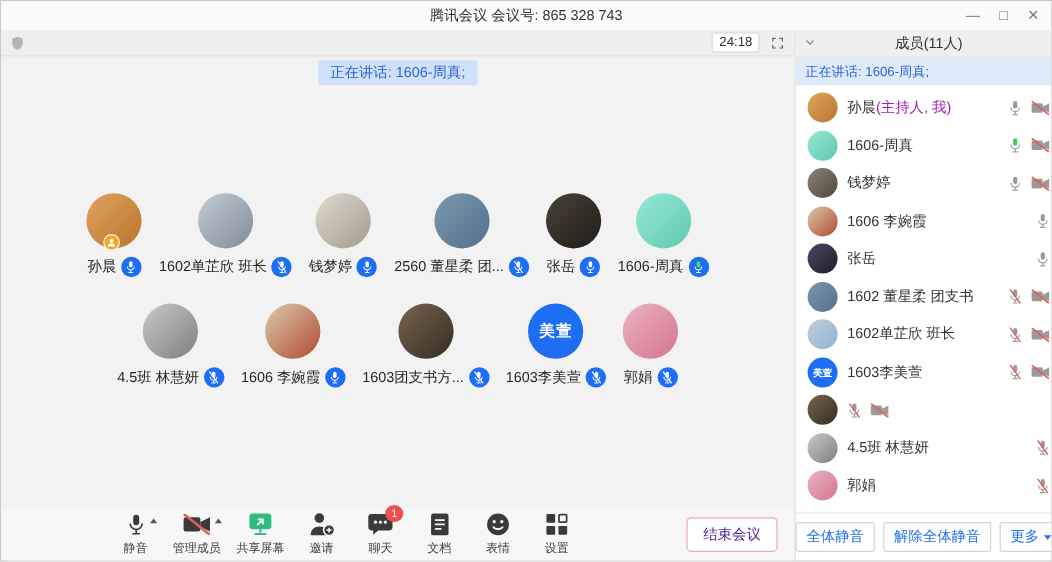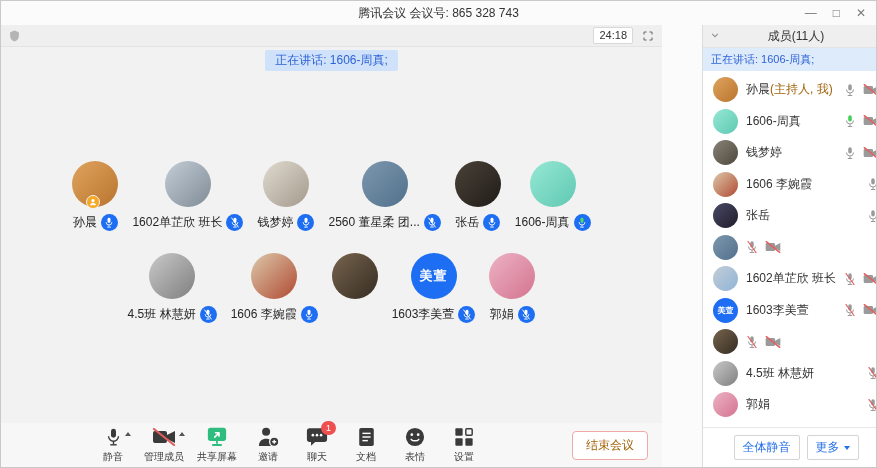--- a/index.html
+++ b/index.html
@@ -3,21 +3,21 @@
 <meta charset="utf-8">
 <style>
   html,body{margin:0;padding:0;background:#d8d8d8;font-family:"Liberation Sans","DejaVu Sans",sans-serif;-webkit-font-smoothing:antialiased;}
   .window{width:877px;height:468px;background:#fbfbfb;position:relative;overflow:hidden;border:1px solid #c9c9c9;box-sizing:border-box;display:flex;flex-direction:column;}
   
   .titlebar{height:24px;flex:0 0 24px;display:flex;align-items:center;justify-content:center;position:relative;background:#fbfbfb;}
   .titlebar .title{font-size:12px;color:#333;}
   .win-controls{position:absolute;right:10px;top:0;height:100%;display:flex;align-items:center;gap:16px;}
   .win-controls span{color:#7a7a7a;font-size:12px;line-height:1;cursor:default;}
   
-  .content{flex:1;display:flex;min-height:0;gap:40px;}
+  .content{flex:1;display:flex;min-height:0;}
   .main{width:661px;flex:0 0 661px;display:flex;flex-direction:column;background:#f2f2f2;min-height:0;}
   .subbar{height:22px;flex:0 0 22px;background:#efefef;border-bottom:1px solid #e3e3e3;display:flex;align-items:center;padding:0 8px;box-sizing:border-box;}
   .subbar-right{margin-left:auto;display:flex;align-items:center;gap:9px;}
   .timer{background:#fff;border:1px solid #d8d8d8;border-radius:2px;font-size:11px;color:#333;padding:0 5px;height:15px;line-height:15px;}
   
   .stage{flex:1;display:flex;flex-direction:column;align-items:center;min-height:0;overflow:hidden;}
   .speaking-banner{margin-top:3px;background:#cfe2f9;color:#2e62d8;font-size:12px;padding:2px 10px;border-radius:2px;}
   .stage-grid{margin-top:90px;display:flex;flex-direction:column;gap:22px;align-items:center;}
   .stage-row{display:flex;gap:14px;justify-content:center;align-items:flex-start;}
   .p-cell{display:flex;flex-direction:column;align-items:center;cursor:default;}
@@ -28,33 +28,33 @@
   .p-name{font-size:12px;color:#262626;}
   .mic-badge{width:17px;height:17px;border-radius:50%;background:#1d6ef2;display:flex;align-items:center;justify-content:center;flex:0 0 17px;}
   
   .toolbar{height:44px;flex:0 0 44px;display:flex;align-items:center;background:#f7f7f7;}
   .toolbar-items{display:flex;gap:9px;margin-left:92px;align-items:flex-end;}
   .t-item{display:flex;flex-direction:column;align-items:center;min-width:36px;cursor:pointer;position:relative;padding:0 2px;}
   .t-iconwrap{height:21px;display:flex;align-items:center;position:relative;}
   .caret-up{position:absolute;right:-9px;top:6px;width:0;height:0;border-left:3.5px solid transparent;border-right:3.5px solid transparent;border-bottom:4.5px solid #555;}
   .chat-badge{position:absolute;top:-5px;right:-8px;min-width:9px;height:14px;background:#f04f4f;border-radius:8px;color:#fff;font-size:9px;line-height:14px;text-align:center;padding:0 3px;}
   .t-label{font-size:10px;color:#3d3d3d;margin-top:3px;white-space:nowrap;text-align:center;}
-  .end-btn{margin-left:auto;margin-right:14px;background:#fff;border:1px solid #f0a9a9;color:#a16207;font-size:12px;padding:5px 13px;border-radius:4px;cursor:pointer;font-family:inherit;}
+  .end-btn{margin-left:auto;margin-right:14px;background:#fff;border:1px solid #f0a9a9;color:#4c1d95;font-size:12px;padding:5px 13px;border-radius:4px;cursor:pointer;font-family:inherit;}
   
   .sidebar{flex:1;border-left:1px solid #dcdcdc;background:#fff;display:flex;flex-direction:column;min-height:0;}
   .sidebar-header{height:22px;flex:0 0 22px;background:#efefef;border-bottom:1px solid #e3e3e3;display:flex;align-items:center;position:relative;}
   .sidebar-header .collapse{position:absolute;left:7px;top:5px;cursor:pointer;}
   .sidebar-header .sh-title{flex:1;text-align:center;font-size:12px;color:#333;}
   .sidebar-banner{background:#ddebfb;color:#2e62d8;font-size:11px;padding:4px 8px;}
   .member-list{flex:1;min-height:0;overflow:hidden;padding-top:3px;}
   .member-row{height:31.5px;display:flex;align-items:center;padding:0 10px;gap:8px;cursor:default;}
   .m-avatar{width:25px;height:25px;border-radius:50%;flex:0 0 25px;display:flex;align-items:center;justify-content:center;}
   .m-avatar-text{color:#fff;font-size:8px;font-weight:bold;}
   .m-name{flex:1;font-size:12px;color:#333;white-space:nowrap;overflow:hidden;text-overflow:ellipsis;}
-  .m-suffix{color:#a16207;}
+  .m-suffix{color:#a21caf;}
   .m-icons{display:flex;align-items:center;gap:7px;}
   .m-icons span{display:flex;align-items:center;}
   .sidebar-footer{flex:0 0 39px;border-top:1px solid #e8e8e8;display:flex;align-items:center;justify-content:center;gap:7px;}
   .footer-btn{background:#fff;border:1px solid #d4d4d4;color:#2670e8;font-size:12px;padding:3px 8px;border-radius:2px;cursor:pointer;white-space:nowrap;display:flex;align-items:center;gap:4px;font-family:Liberation Sans, sans-serif;}
   .caret-down{width:0;height:0;border-left:3.5px solid transparent;border-right:3.5px solid transparent;border-top:4.5px solid #2670e8;display:inline-block;}
   svg{display:block;}
 </style>
 </head>
 <body>
 
@@ -211,20 +211,32 @@
                       <rect x="8.5" y="1.5" width="7" height="12.5" rx="3.5" fill="#fff"></rect>
                       <path d="M5 12a7 7 0 0 0 14 0" fill="none" stroke="#fff" stroke-width="2"></path>
                       <line x1="12" y1="19" x2="12" y2="23" stroke="#fff" stroke-width="2"></line>
                       <line x1="7.5" y1="24" x2="16.5" y2="24" stroke="#fff" stroke-width="2"></line>
                     </svg>
                   </span>
                 </div>
               </div>
               <div class="p-cell">
                 <div class="p-avatar" style="background:linear-gradient(135deg,#77644e,#352c22)"></div>
+                <div class="p-namerow">
+                  <span class="p-name">1603团支书方...</span>
+                  <span class="mic-badge">
+                    <svg width="10" height="11" viewBox="0 0 24 26">
+                      <rect x="8.5" y="1.5" width="7" height="12.5" rx="3.5" fill="#fff"></rect>
+                      <path d="M5 12a7 7 0 0 0 14 0" fill="none" stroke="#fff" stroke-width="2"></path>
+                      <line x1="12" y1="19" x2="12" y2="23" stroke="#fff" stroke-width="2"></line>
+                      <line x1="7.5" y1="24" x2="16.5" y2="24" stroke="#fff" stroke-width="2"></line>
+                      <line x1="4" y1="2" x2="20" y2="24" stroke="#fff" stroke-width="2.4" stroke-linecap="round"></line>
+                    </svg>
+                  </span>
+                </div>
               </div>
               <div class="p-cell">
                 <div class="p-avatar" style="background:#1d6ef2">
                   <span class="p-avatar-text">美萱</span>
                 </div>
                 <div class="p-namerow">
                   <span class="p-name">1603李美萱</span>
                   <span class="mic-badge">
                     <svg width="10" height="11" viewBox="0 0 24 26">
                       <rect x="8.5" y="1.5" width="7" height="12.5" rx="3.5" fill="#fff"></rect>
@@ -465,20 +477,21 @@
                   <rect x="8.5" y="1.5" width="7" height="12.5" rx="3.5" fill="#9a9a9a"></rect>
                   <path d="M5 12a7 7 0 0 0 14 0" fill="none" stroke="#9a9a9a" stroke-width="2"></path>
                   <line x1="12" y1="19" x2="12" y2="23" stroke="#9a9a9a" stroke-width="2"></line>
                   <line x1="7.5" y1="24" x2="16.5" y2="24" stroke="#9a9a9a" stroke-width="2"></line>
                 </svg>
               </span>
             </div>
           </div>
           <div class="member-row">
             <div class="m-avatar" style="background:linear-gradient(135deg,#7d98ae,#51708c)"></div>
+            <div class="m-name"><span>1602 董星柔 团支书</span></div>
             <div class="m-icons">
               <span>
                 <svg width="12" height="14" viewBox="0 0 24 26">
                   <rect x="8.5" y="1.5" width="7" height="12.5" rx="3.5" fill="#9a9a9a"></rect>
                   <path d="M5 12a7 7 0 0 0 14 0" fill="none" stroke="#9a9a9a" stroke-width="2"></path>
                   <line x1="12" y1="19" x2="12" y2="23" stroke="#9a9a9a" stroke-width="2"></line>
                   <line x1="7.5" y1="24" x2="16.5" y2="24" stroke="#9a9a9a" stroke-width="2"></line>
                   <line x1="4" y1="2" x2="20" y2="24" stroke="#e25d5d" stroke-width="2.4" stroke-linecap="round"></line>
                 </svg>
               </span>
@@ -585,20 +598,23 @@
                   <line x1="7.5" y1="24" x2="16.5" y2="24" stroke="#9a9a9a" stroke-width="2"></line>
                   <line x1="4" y1="2" x2="20" y2="24" stroke="#e25d5d" stroke-width="2.4" stroke-linecap="round"></line>
                 </svg>
               </span>
             </div>
           </div>
         </div>
       <div class="sidebar-footer" id="sidebar-footer">
           <button class="footer-btn">
             <span>全体静音</span>
+          </button>
+          <button class="footer-btn">
+            <span>解除全体静音</span>
           </button>
           <button class="footer-btn">
             <span>更多</span>
             <span class="caret-down"></span>
           </button>
         </div>
     </div>
 
   </div>
 </div>

